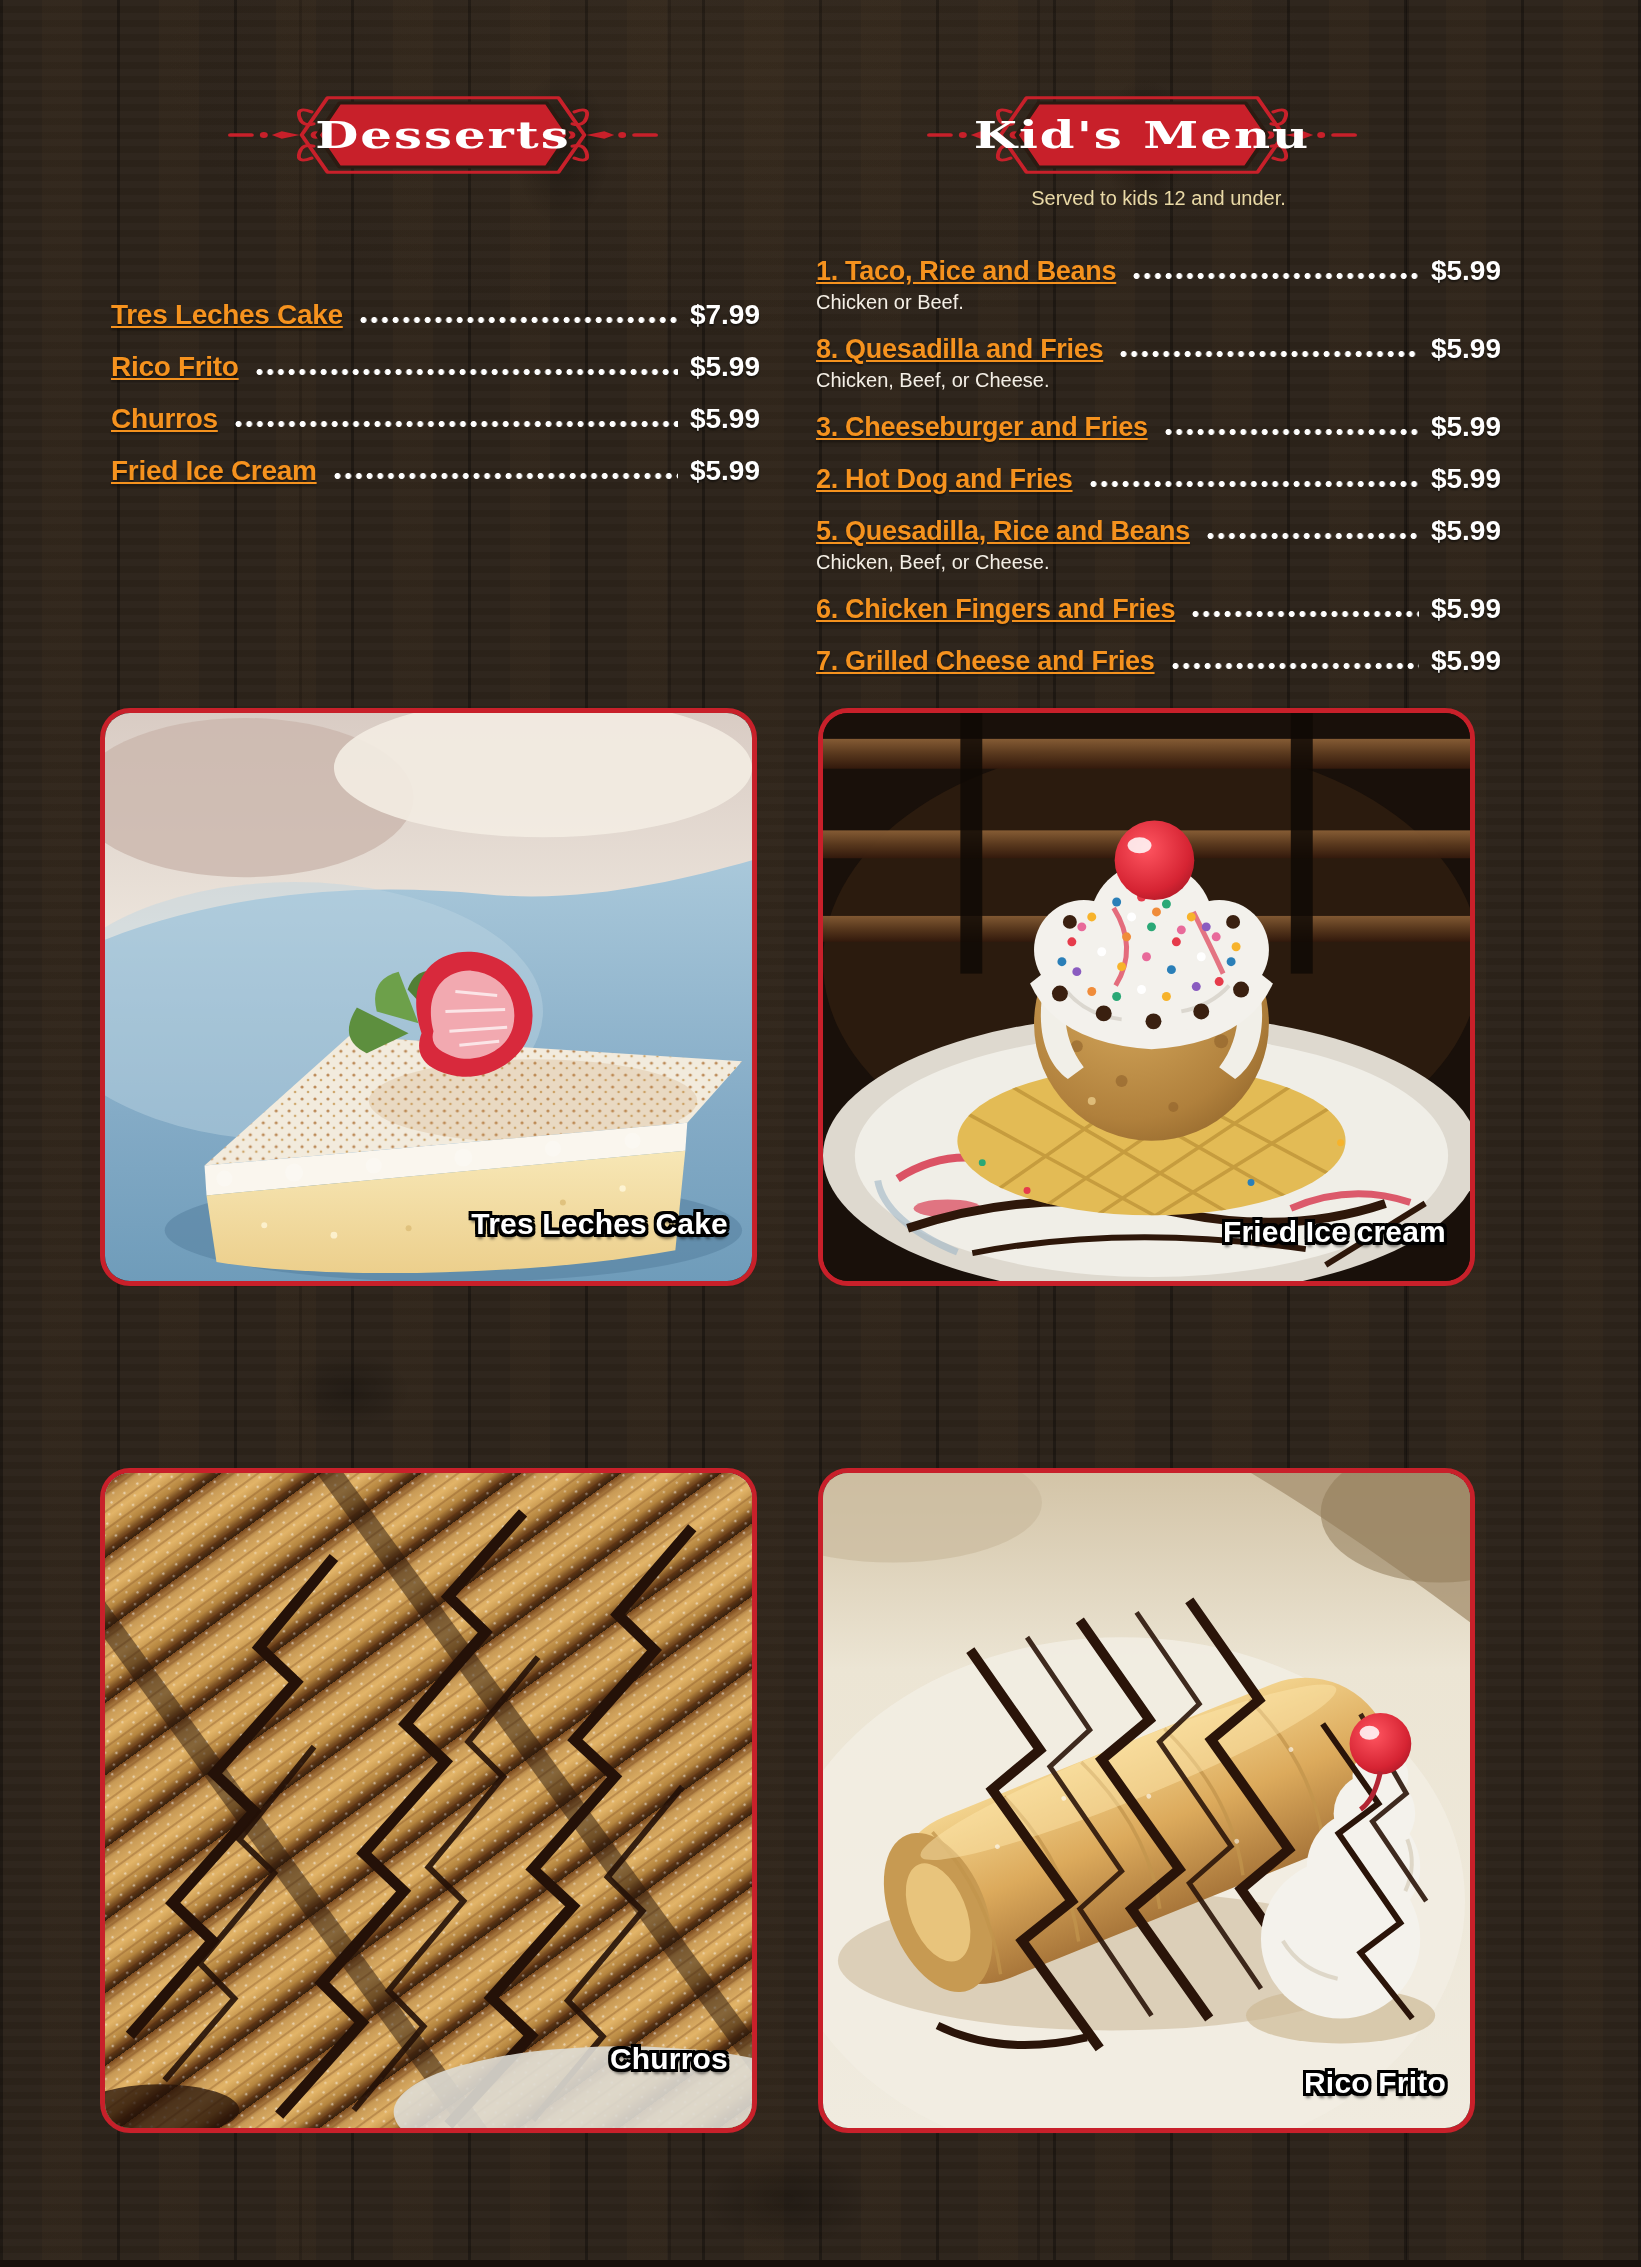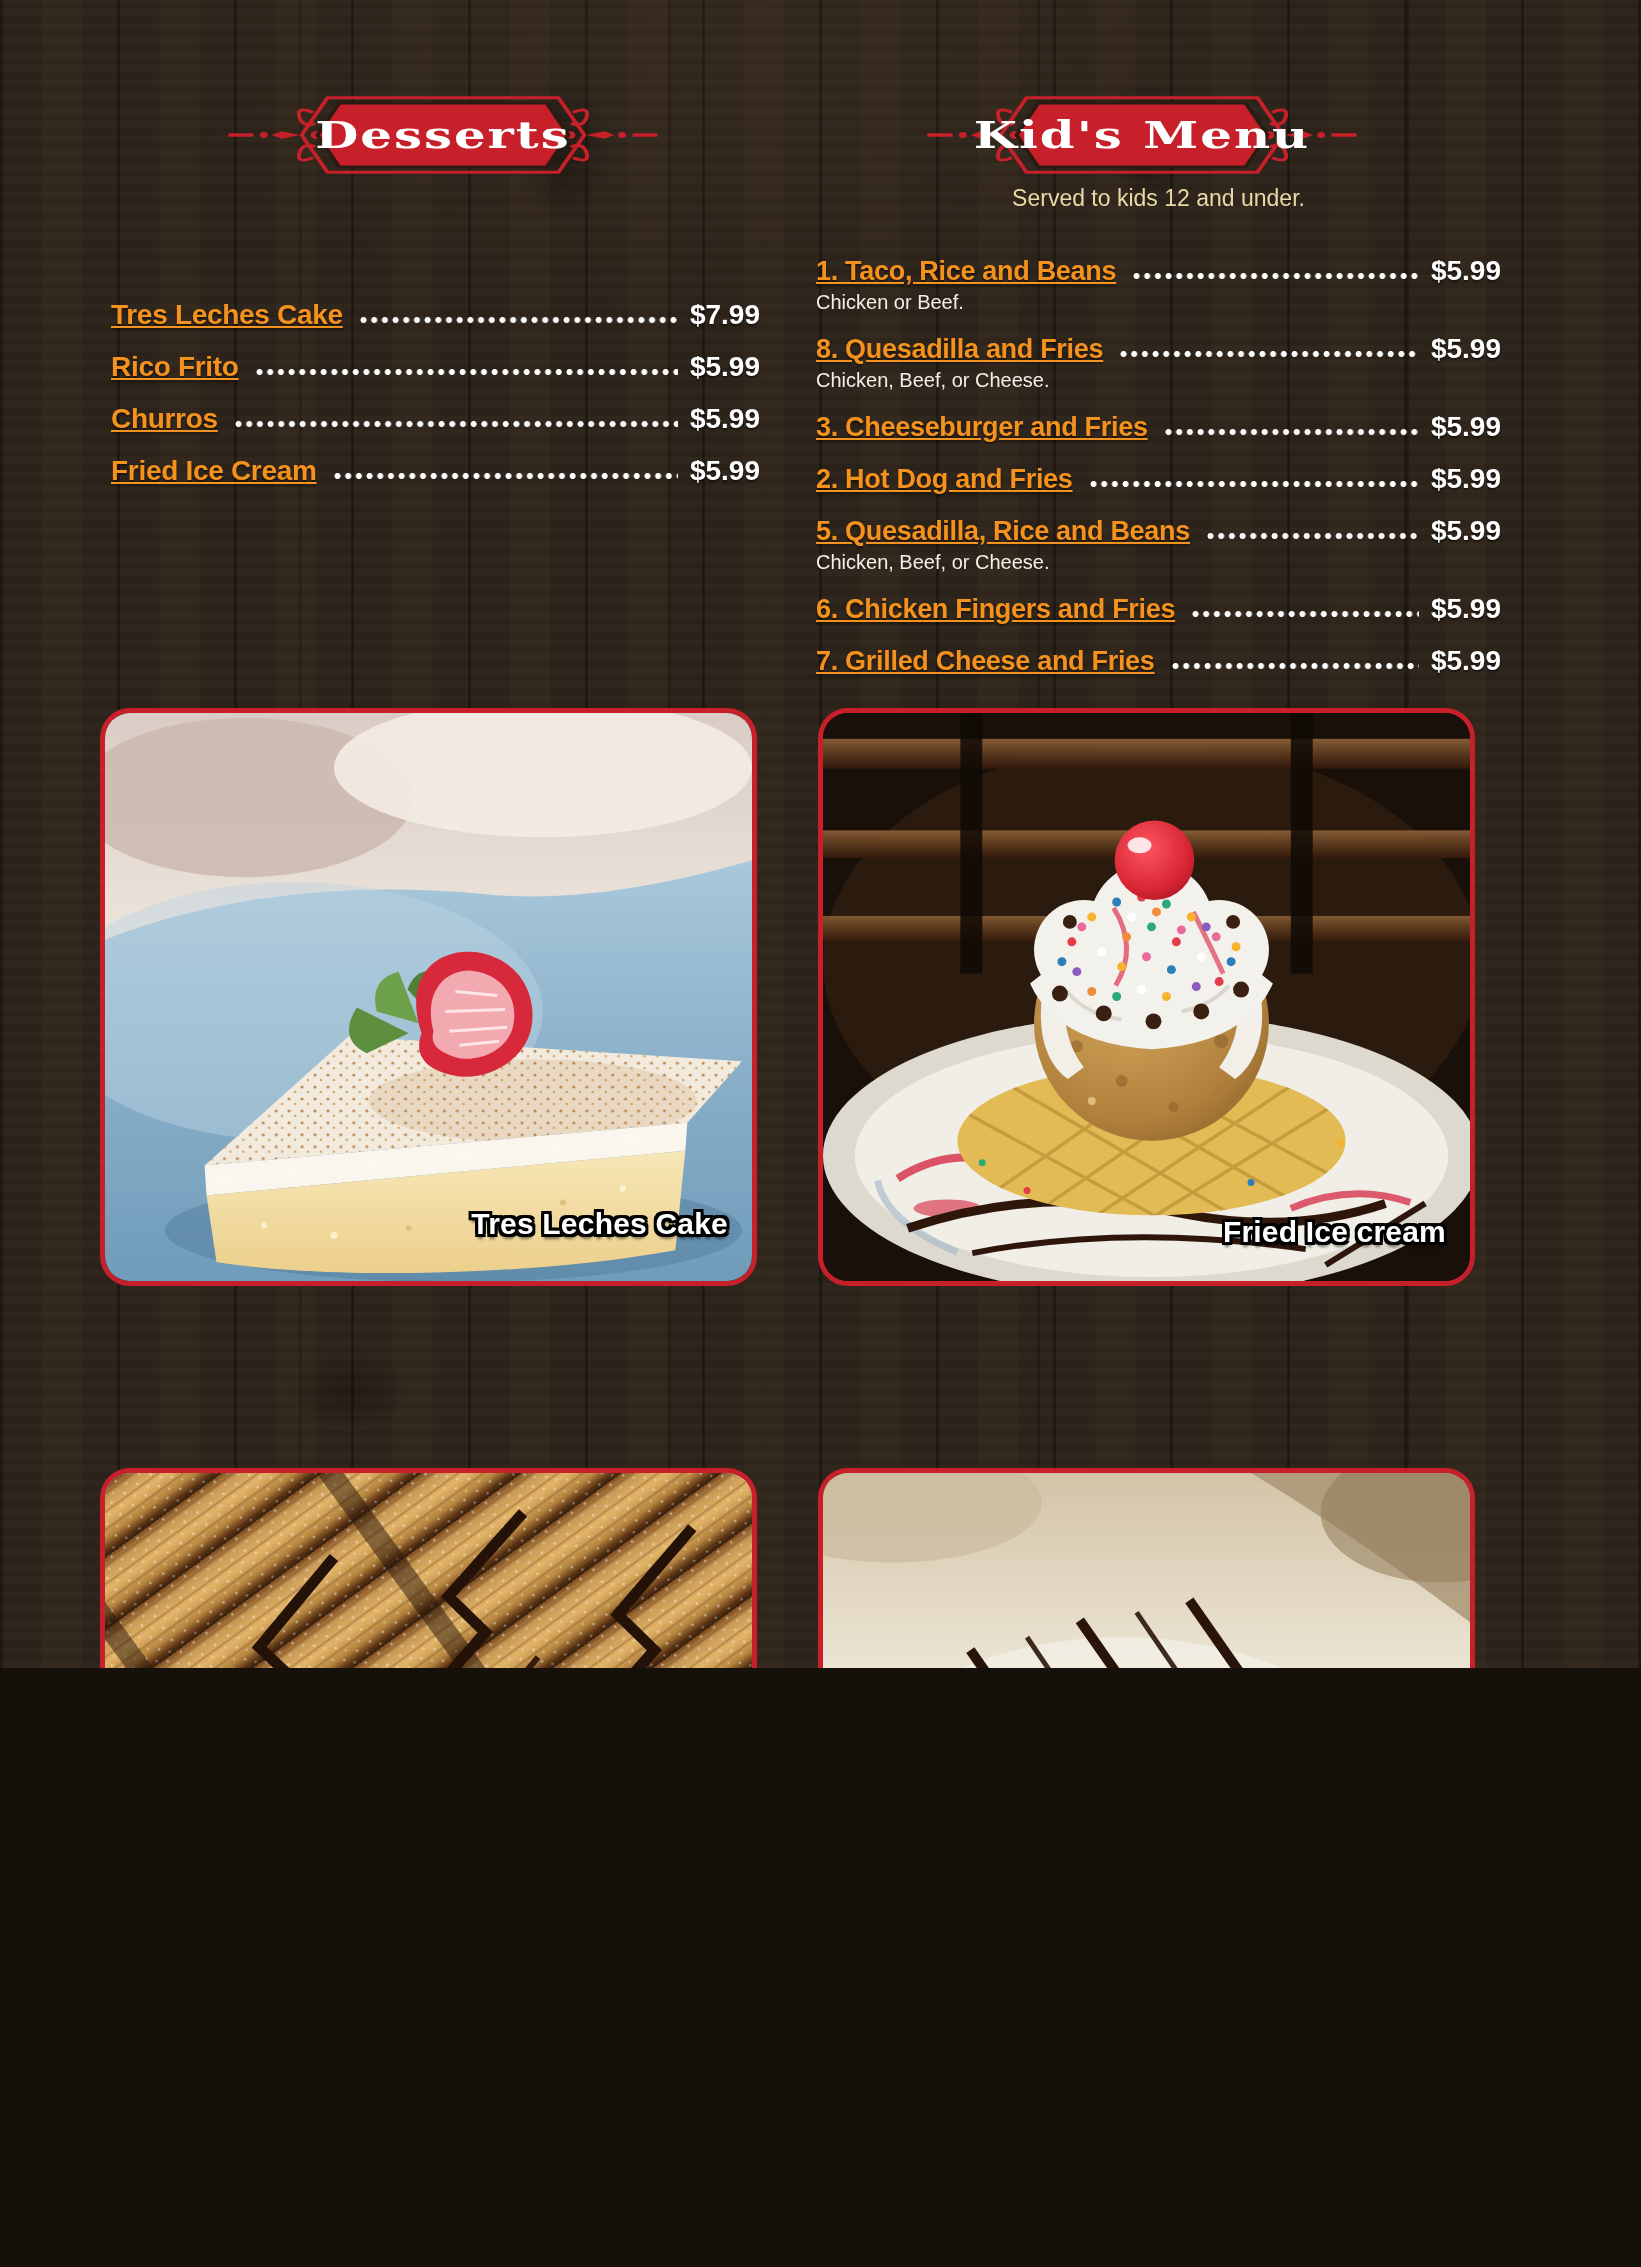--- a/index.html
+++ b/index.html
@@ -1,38 +1,38 @@
 <!DOCTYPE html>
 <html><head>
 <meta charset="utf-8">
 <style>
   html,body{margin:0;padding:0;background:#16100b;}
   #page{
-    position:relative;width:1642px;height:1668px;overflow:hidden;
+    position:relative;width:1642px;height:2260px;overflow:hidden;
     font-family:"Liberation Sans",sans-serif;
     background-color:#2c231a;
     background-image:
       radial-gradient(ellipse 70px 109px at 562px 149px, rgba(0,0,0,0.30), rgba(0,0,0,0) 70%),
       radial-gradient(ellipse 60px 95px at 1144px 144px, rgba(15,9,4,0.42), rgba(0,0,0,0) 70%),
       radial-gradient(ellipse 90px 55px at 348px 1391px, rgba(0,0,0,0.22), rgba(0,0,0,0) 70%),
       radial-gradient(ellipse 119px 70px at 786px 2199px, rgba(0,0,0,0.25), rgba(0,0,0,0) 70%),
       radial-gradient(ellipse 896px 418px at 45% 3%, rgba(105,82,52,0.10), rgba(0,0,0,0) 65%),
       repeating-linear-gradient(90deg, rgba(0,0,0,0.32) 0 3px, rgba(0,0,0,0) 3px 42px, rgba(86,64,38,0.12) 42px 82px, rgba(0,0,0,0) 82px 117px),
       repeating-linear-gradient(90deg, rgba(0,0,0,0) 0 299px, rgba(0,0,0,0.20) 299px 302px, rgba(0,0,0,0) 302px 369px),
       repeating-linear-gradient(0deg, rgba(255,255,255,0.014) 0 7px, rgba(0,0,0,0.025) 7px 14px);
   }
   .banner{position:absolute;width:438px;height:82px;}
   .banner svg{display:block;width:100%;height:100%;}
   .banner text{
     font-family:"DejaVu Serif","Liberation Serif",serif;
     font-weight:bold;letter-spacing:2px;fill:#ffffff;
   }
   .note{
     position:absolute;left:816px;top:183px;width:685px;text-align:center;
-    color:#e9d9a6;font-size:23px;line-height:31px;font-weight:normal;
+    color:#e9d9a6;font-size:20px;line-height:31px;font-weight:normal;
   }
   .menu-list{position:absolute;}
   #desserts-list{left:111px;top:299px;width:649px;}
   #kids-list{left:816px;top:255px;width:685px;}
   .row{display:flex;align-items:baseline;}
   #desserts-list .row{margin-bottom:23px;height:29px;}
   .item-name{color:#f5921e;font-weight:bold;font-size:28px;letter-spacing:-0.3px;white-space:nowrap;
     text-shadow:0 2px 2px rgba(0,0,0,0.45);text-decoration:underline;}
   #kids-list .item-name{font-size:27px;}
   .leader{flex:1;height:10px;margin:0 12px 0 16px;align-self:center;position:relative;top:6px;

